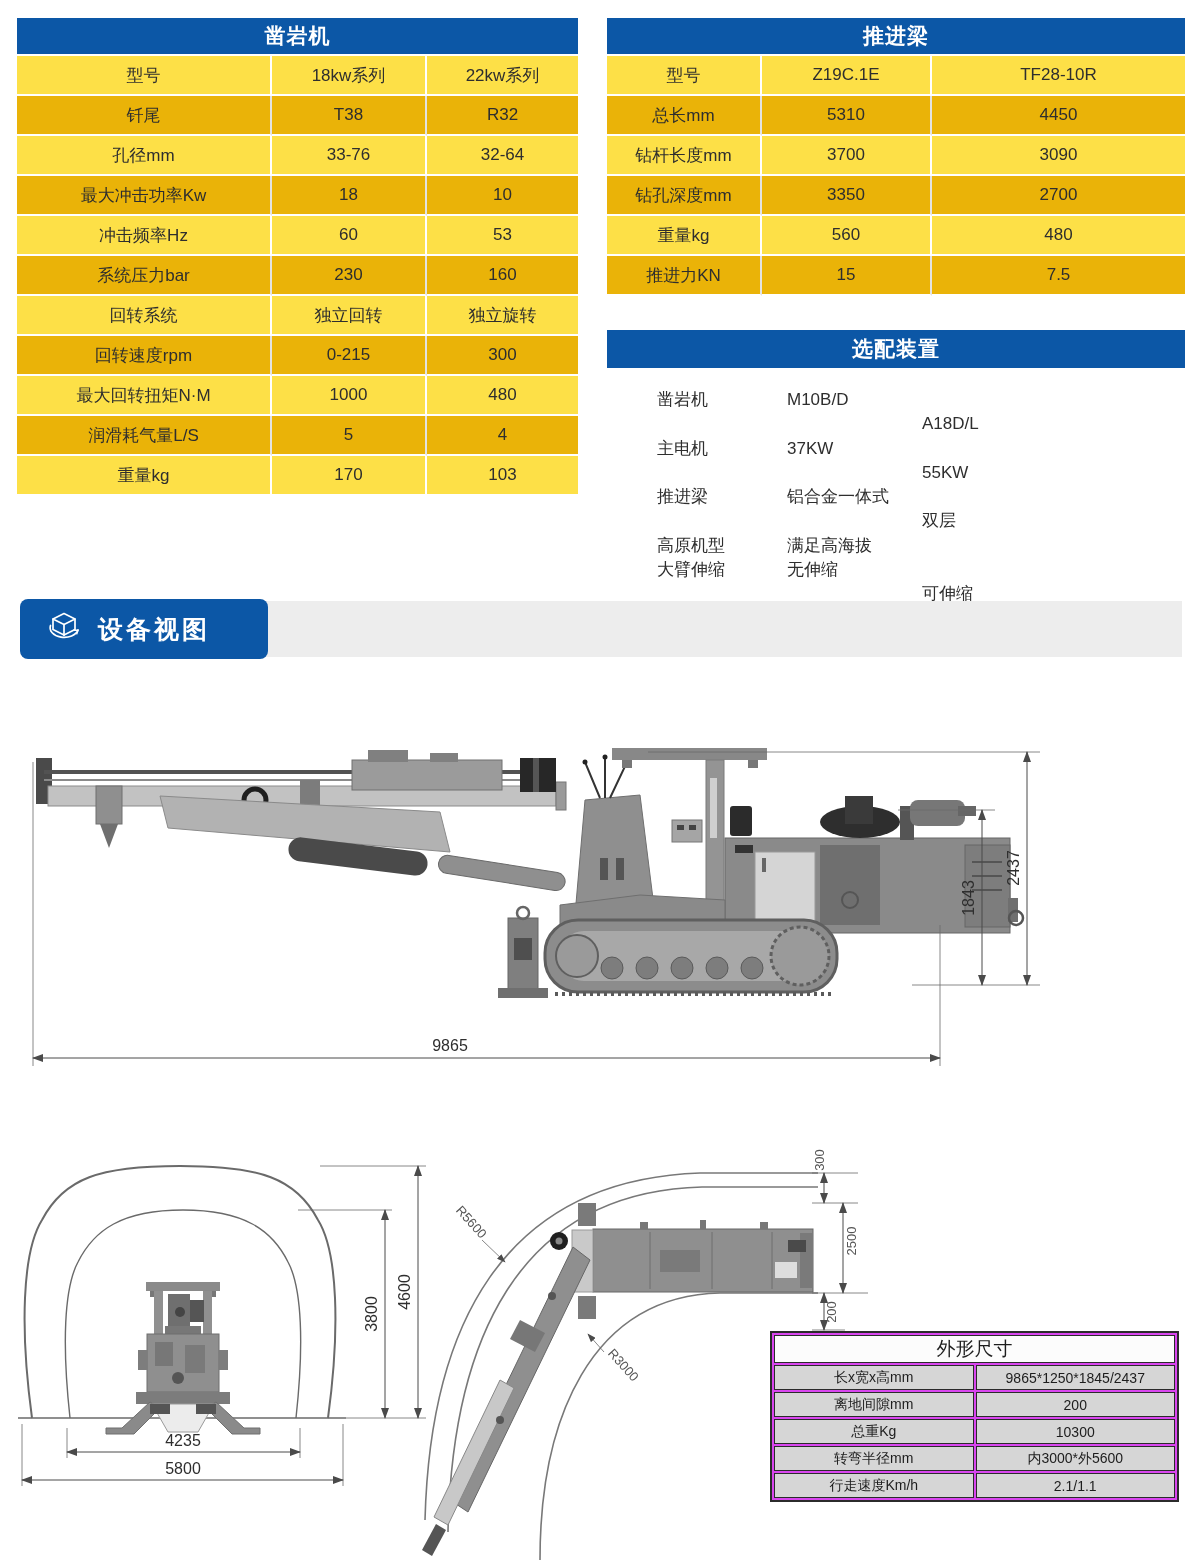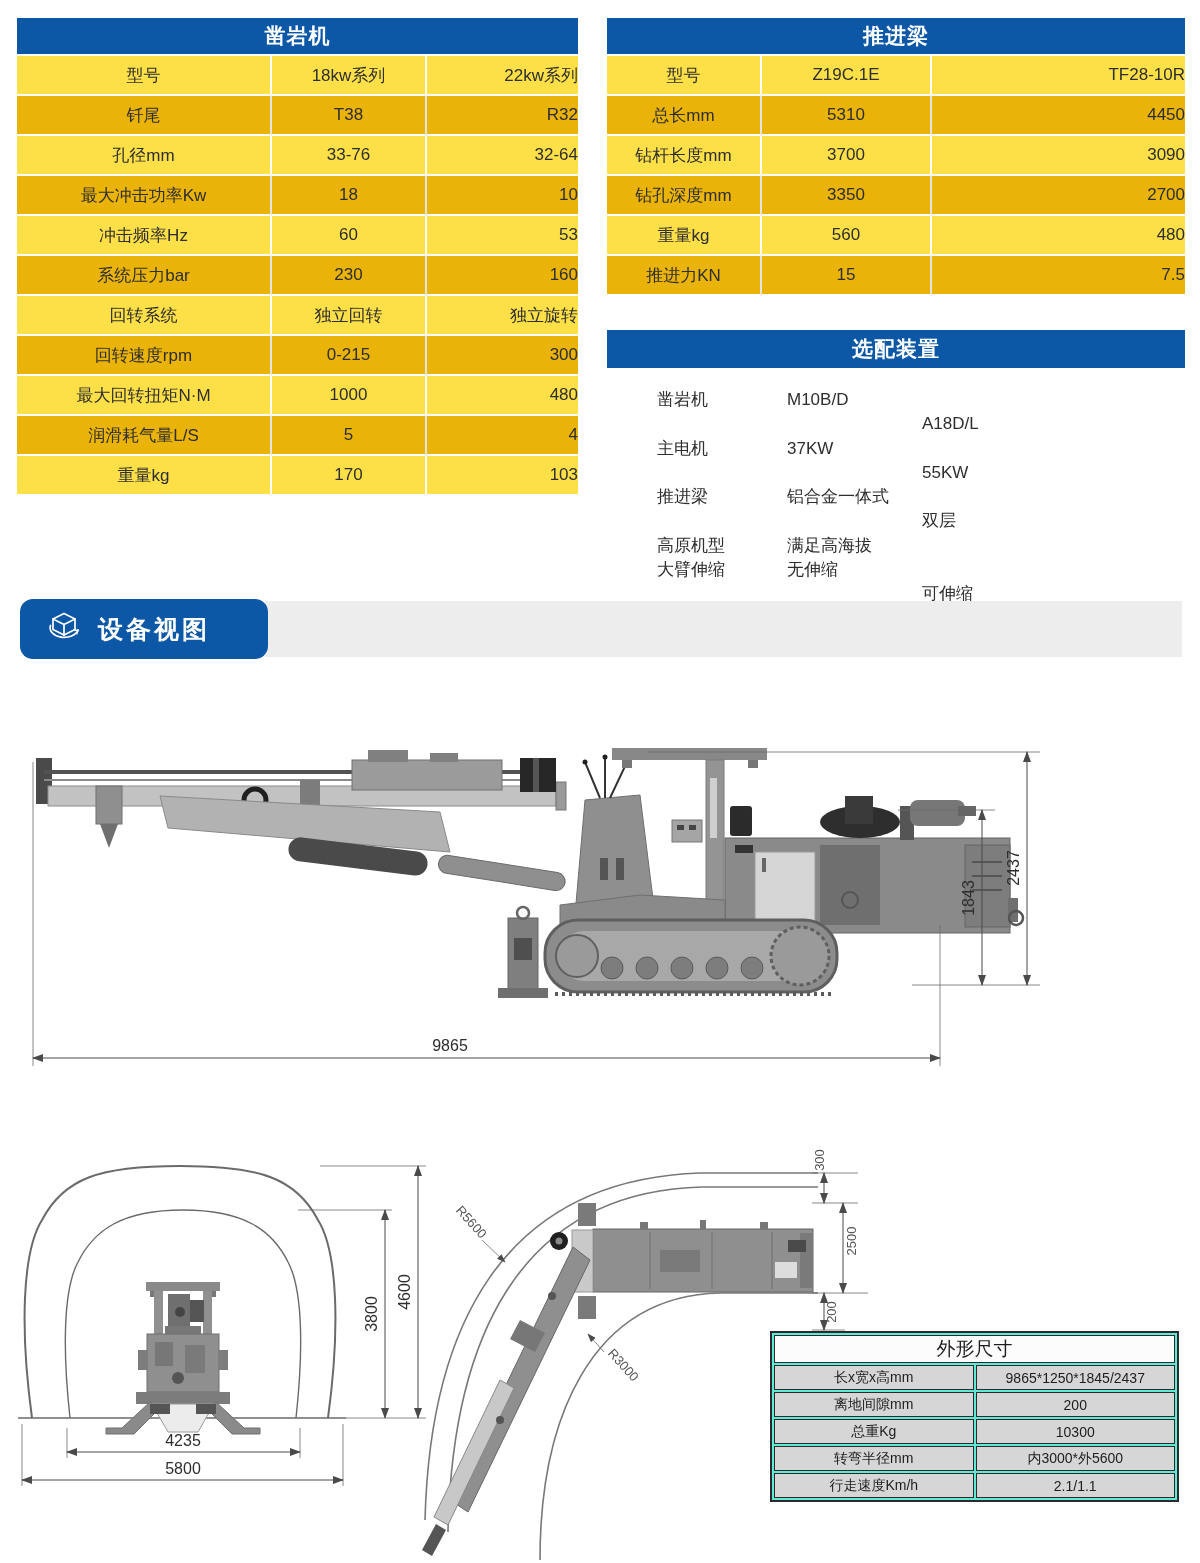--- a/index.html
+++ b/index.html
@@ -5,56 +5,56 @@
   * { box-sizing: border-box; margin: 0; padding: 0; }
   html,body { width:1200px; height:1563px; background:#fff;
     font-family:"Liberation Sans", sans-serif; position:relative; }
 
   
   .spec-table { position:absolute; border-collapse:separate; border-spacing:0; table-layout:fixed; }
   .spec-table th { background:#0c57a6; color:#fff; font-size:21px; font-weight:bold;
     height:38px; border-bottom:2px solid #fff; letter-spacing:1px; }
   .spec-table td { text-align:center; vertical-align:middle; font-size:17px; color:#2e2e2e;
     height:40px; border-bottom:2px solid #fff; border-right:2px solid #fff; overflow:hidden; white-space:nowrap; }
-  .spec-table td:last-child { border-right:none;text-align:right; }
+  .spec-table td:last-child { border-right:none; }
   .spec-table tr.g td { background:#fde047; }
   .spec-table tr.w td { background:#eab308; border-right-color:#e3e3e3; }
   #t1 { left:17px; top:18px; width:561px; }
   #t2 { left:607px; top:18px; width:578px; }
 
   
   #opt-header { position:absolute; left:607px; top:330px; width:578px; height:38px;
     background:#0c57a6; color:#fff; font-size:21px; font-weight:bold; letter-spacing:1px;
     display:flex; align-items:center; justify-content:center; }
   #opt-list { position:absolute; left:607px; top:388px; width:578px; }
   .opt-row { display:flex; line-height:24.5px; font-size:17px; color:#2e2e2e; padding-left:50px; }
   .opt-row .l  { width:130px; }
   .opt-row .va { width:135px; }
   .opt-row .vb { flex:1;margin-top:24px; }
 
   
   #band { position:absolute; left:265px; top:601px; width:917px; height:56px; background:#ededed; }
   #banner { position:absolute; left:20px; top:599px; width:248px; height:60px; background:#0c57a6;
-    border-radius:13px; display:flex; align-items:center; padding-left:26px; gap:16px; }
+    border-radius:8px; display:flex; align-items:center; padding-left:26px; gap:16px; }
   #banner .txt { color:#fff; font-size:25px; font-weight:bold; letter-spacing:3px; }
 
   
   #drawings { position:absolute; left:0; top:690px; width:1200px; height:873px; }
   text { font-family:"Liberation Sans", sans-serif; }
   .dim-line { stroke:#4a4a4a; stroke-width:1; fill:none; }
   .ext-line { stroke:#6a6a6a; stroke-width:0.8; fill:none; }
   .dim-text { font-size:16px; fill:#2e2e2e; }
   .r-text   { font-size:13px; fill:#555; }
   .road     { stroke:#787878; stroke-width:1.6; fill:none; }
   .tunnel   { stroke:#6a6a6a; stroke-width:2;   fill:none; }
   .tunnel2  { stroke:#6a6a6a; stroke-width:1.4; fill:none; }
 
   
   #t3 { position:absolute; left:770px; top:1331px; width:409px; border:2px solid #2b2b2b;
-    border-collapse:separate; border-spacing:2px; background:#5eead4; table-layout:fixed; }
+    border-collapse:separate; border-spacing:2px; background:#d946ef; table-layout:fixed; }
   #t3 td { border:1px solid #2b2b2b; background:#d6d6d6; height:25px; text-align:center;
     font-size:14px; color:#1d1d1d; font-weight:500; white-space:nowrap; overflow:hidden; }
   #t3 tr.hd td { background:#fcfcfc; font-size:19px; }
   #t3 .c1 { width:156px; }
 </style>
 </head>
 <body>
 
 <table class="spec-table" id="t1">
   <colgroup>

